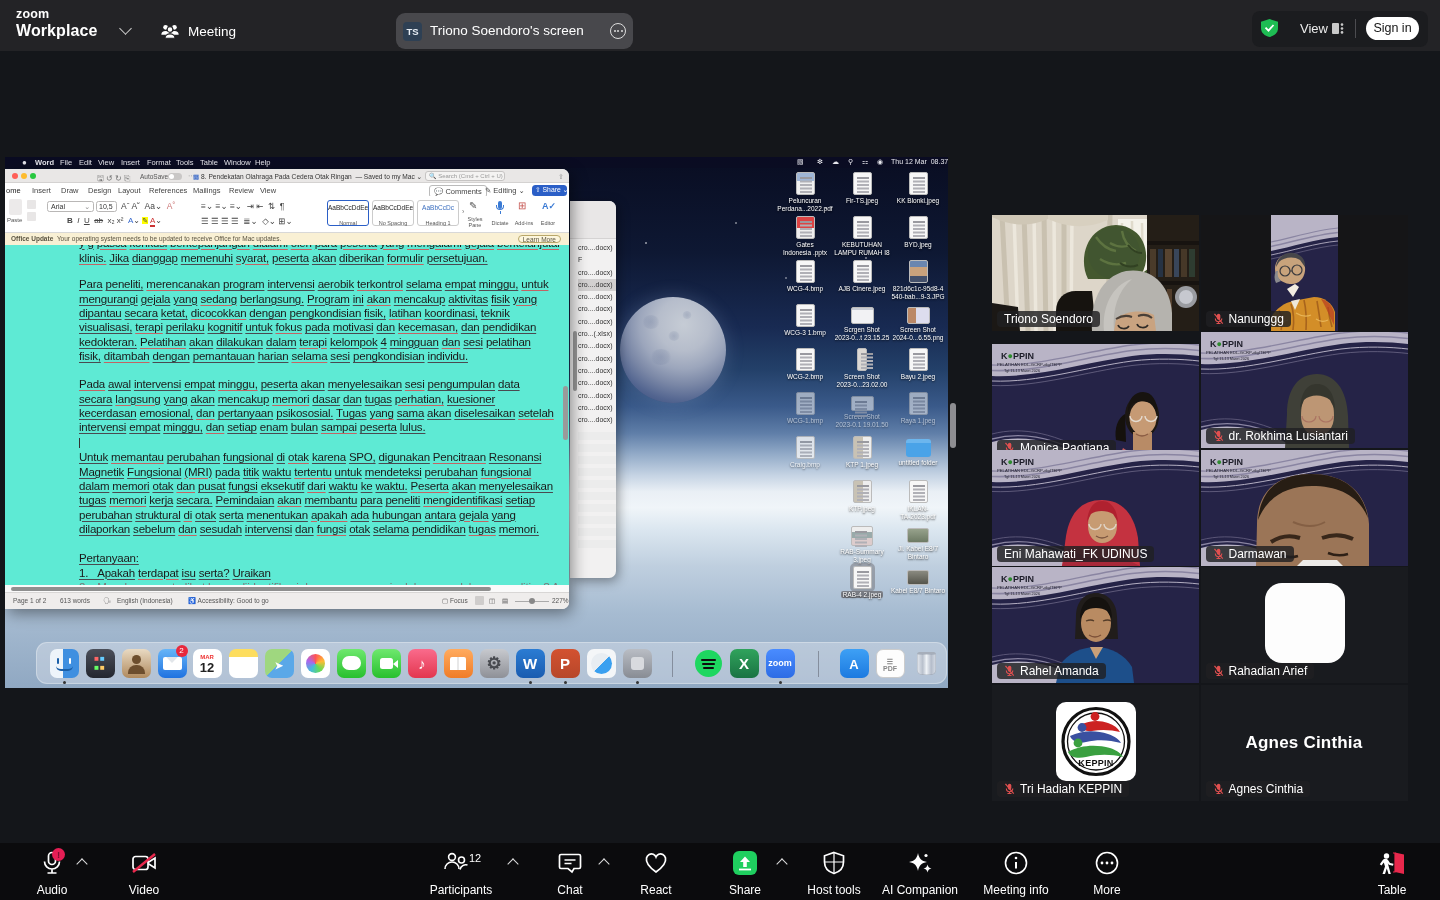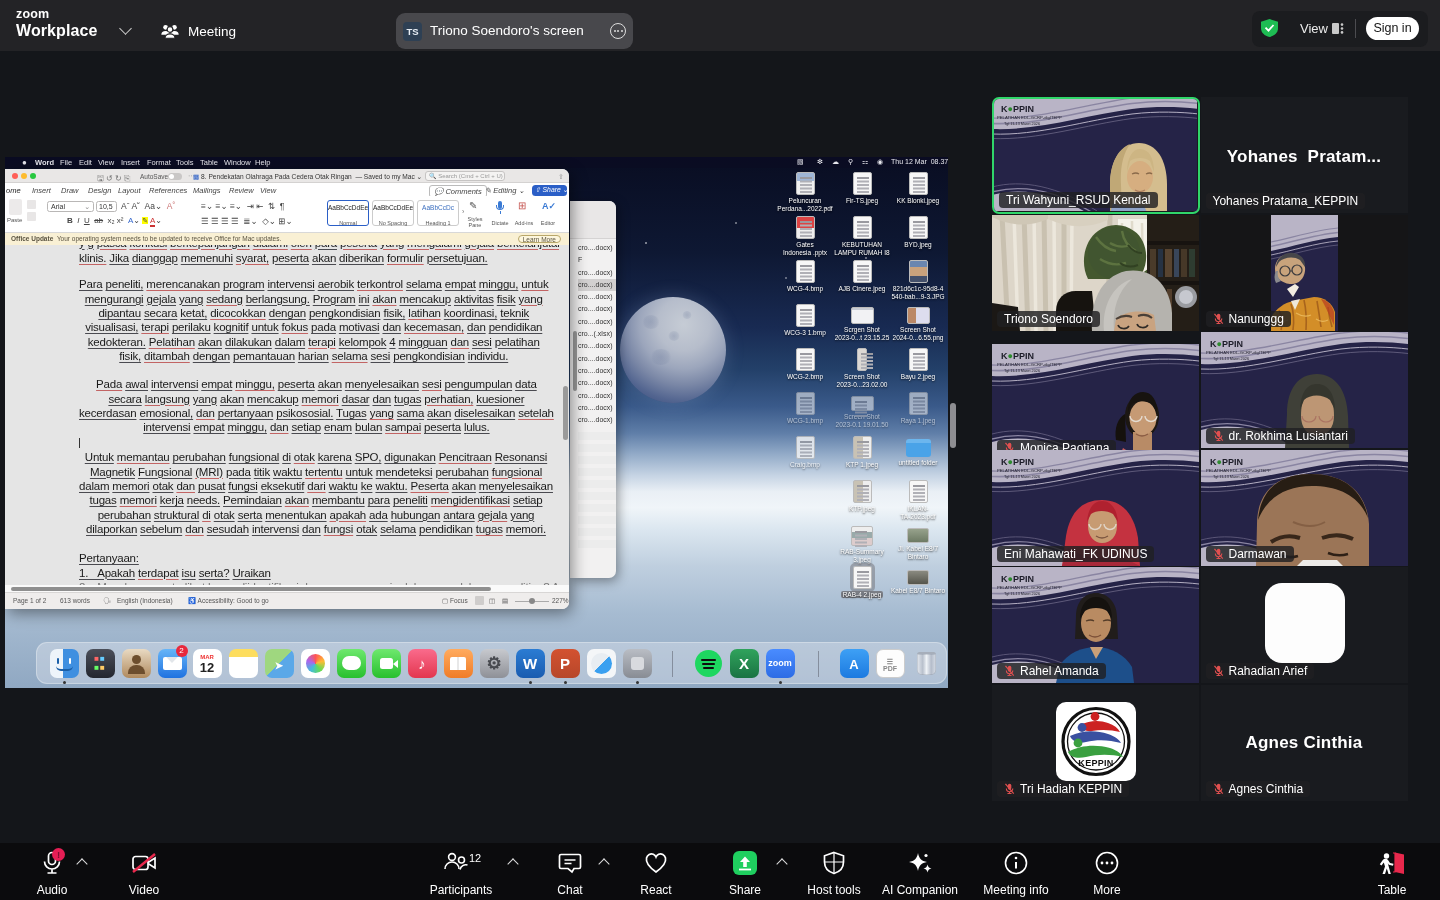--- a/index.html
+++ b/index.html
@@ -52,24 +52,24 @@
   .dico .lbl { margin-top:2px; font-size:6.5px; line-height:7.5px; color:#fff; text-shadow:0 1px 2px rgba(0,0,0,0.8); }
 
   
   #finder { position:absolute; left:565px; top:44px; width:46px; height:377px; background:#f2f1f1; border-radius:0 7px 7px 0; box-shadow:2px 3px 12px rgba(0,0,0,0.4); overflow:hidden; }
 
   
   #word { position:absolute; left:0px; top:12px; width:564px; height:440px; background:#fff; border-radius:0 7px 7px 0; box-shadow:3px 4px 16px rgba(0,0,0,0.45); overflow:hidden; }
   #wtitle { position:absolute; left:0; top:0; width:564px; height:14px; background:#e9e7e6; border-bottom:1px solid #d4d2d1; }
   .tl { position:absolute; top:4px; width:6px; height:6px; border-radius:50%; }
   #wtabs { position:absolute; left:0; top:14px; width:564px; height:13px; background:#fff; font-size:7.5px; color:#444; }
-  #wtabs span { position:absolute; top:3px;font-style:italic; }
+  #wtabs span { position:absolute; top:3px; }
   #wribbon { position:absolute; left:0; top:27px; width:564px; height:37px; background:#fff; border-bottom:1px solid #d8d8d8; }
   #wupdate { position:absolute; left:0; top:64px; width:564px; height:12px; background:#f9f0d4; font-size:6.5px; color:#5a5340; line-height:12px; }
-  #wdoc { position:absolute; left:0; top:76px; width:672px; height:340px; background:#e5e5e5; overflow:hidden;text-align:center; }
+  #wdoc { position:absolute; left:0; top:76px; width:672px; height:340px; background:#5eead4; overflow:hidden; }
   #wstatus { position:absolute; left:0; top:423px; width:564px; height:17px; background:#efedec; border-top:1px solid #d8d6d5; font-size:6.5px; color:#555; }
   #wscroll { position:absolute; left:0; top:416px; width:564px; height:7px; background:#fafafa; }
   .docline { white-space:nowrap; font-size:11.5px; letter-spacing:-0.2px; line-height:14.35px; color:#1a1a1a; }
   .docline i { font-style:normal; text-decoration:underline; text-decoration-thickness:1px; text-underline-offset:2px; text-decoration-color:#4a4a50; }
   .docline i.r { text-decoration-color:#c26464; }
 
   
   .tile { position:absolute; width:207px; height:116px; background:#191b1f; overflow:hidden; }
   .nlbl { position:absolute; left:5px; bottom:4px; height:16px; background:rgba(32,32,34,0.82); border-radius:4px; color:#fff; font-size:12px; line-height:16px; padding:0 7px; white-space:nowrap; }
   .nlbl svg { vertical-align:-2px; margin-right:5px; }
@@ -367,21 +367,21 @@
           <div class="docline"><i class="r">Pada</i> <i>awal</i> <i>intervensi</i> <i>empat</i> <i class="r">minggu,</i> <i>peserta</i> <i>akan</i> <i>menyelesaikan</i> <i class="r">sesi</i> <i>pengumpulan</i> <i>data</i></div>
           <div class="docline"><i>secara</i> <i class="r">langsung</i> <i>yang</i> <i>akan</i> <i>mencakup</i> <i class="r">memori</i> <i>dasar</i> <i>dan</i> <i>tugas</i> <i class="r">perhatian,</i> <i>kuesioner</i></div>
           <div class="docline"><i>kecerdasan</i> <i>emosional,</i> <i class="r">dan</i> <i>pertanyaan</i> <i>psikososial.</i> <i>Tugas</i> <i class="r">yang</i> <i>sama</i> <i>akan</i> <i>diselesaikan</i> <i class="r">setelah</i></div>
           <div class="docline"><i>intervensi</i> <i>empat</i> <i>minggu,</i> <i class="r">dan</i> <i>setiap</i> <i>enam</i> <i>bulan</i> <i class="r">sampai</i> <i>peserta</i> <i>lulus.</i></div>
         </div>
         <div style="position:absolute;left:74px;top:193px;width:1px;height:10px;background:#333"></div>
         <div style="position:absolute;left:74px;top:205.4px">
           <div class="docline"><i>Untuk</i> <i class="r">memantau</i> <i>perubahan</i> <i>fungsional</i> <i>di</i> <i class="r">otak</i> <i>karena</i> <i>SPO,</i> <i>digunakan</i> <i class="r">Pencitraan</i> <i>Resonansi</i></div>
           <div class="docline"><i>Magnetik</i> <i>Fungsional</i> <i class="r">(MRI)</i> <i>pada</i> <i>titik</i> <i>waktu</i> <i class="r">tertentu</i> <i>untuk</i> <i>mendeteksi</i> <i>perubahan</i> <i class="r">fungsional</i></div>
           <div class="docline"><i>dalam</i> <i>memori</i> <i>otak</i> <i class="r">dan</i> <i>pusat</i> <i>fungsi</i> <i>eksekutif</i> <i class="r">dari</i> <i>waktu</i> <i>ke</i> <i>waktu.</i> <i class="r">Peserta</i> <i>akan</i> <i>menyelesaikan</i></div>
-          <div class="docline"><i>tugas</i> <i class="r">memori</i> <i>kerja</i> <i>needs.</i> <i>Pemindaian</i> <i class="r">akan</i> <i>membantu</i> <i>para</i> <i>peneliti</i> <i class="r">mengidentifikasi</i> <i>setiap</i></div>
+          <div class="docline"><i>tugas</i> <i class="r">memori</i> <i>kerja</i> <i>secara.</i> <i>Pemindaian</i> <i class="r">akan</i> <i>membantu</i> <i>para</i> <i>peneliti</i> <i class="r">mengidentifikasi</i> <i>setiap</i></div>
           <div class="docline"><i>perubahan</i> <i>struktural</i> <i class="r">di</i> <i>otak</i> <i>serta</i> <i>menentukan</i> <i class="r">apakah</i> <i>ada</i> <i>hubungan</i> <i>antara</i> <i class="r">gejala</i> <i>yang</i></div>
           <div class="docline"><i>dilaporkan</i> <i>sebelum</i> <i class="r">dan</i> <i>sesudah</i> <i>intervensi</i> <i>dan</i> <i class="r">fungsi</i> <i>otak</i> <i>selama</i> <i>pendidikan</i> <i class="r">tugas</i> <i>memori.</i></div>
         </div>
         <div class="docline" style="position:absolute;left:74px;top:306.3px"><i>Pertanyaan:</i></div>
         <div class="docline" style="position:absolute;left:74px;top:320.6px"><i>1.&nbsp;&nbsp;&nbsp;Apakah</i> <i class="r">terdapat</i> <i>isu</i> <i>serta?</i> <i>Uraikan</i></div>
         <div class="docline" style="position:absolute;left:74px;top:334.9px;color:#777"><i class="r">2.&nbsp;&nbsp;&nbsp;Masal.....</i> <i>yang</i> <i>terlibat</i> <i>harus</i> <i class="r">diidentifikasi</i> <i>dan</i> <i>upaya</i> <i>apa</i> <i class="r">saja</i> <i>dalam</i> <i>mendukung</i> <i>penelitian?</i> <i class="r">Apakah</i> </div>
       </div>
       <div id="wscroll">
           <span style="position:absolute;left:6px;top:2px;width:480px;height:3.5px;background:#8f8f8f;border-radius:2px"></span>
         </div>
@@ -458,38 +458,21 @@
         <path d="M0,90 C30,82 66,89 105,114" stroke="#6e6988" stroke-width="0.9" fill="none" opacity="0.8"></path>
         <g font-family="Liberation Sans, sans-serif" fill="#1c1c28">
           <text x="9" y="15" font-size="9" font-weight="bold">K<tspan fill="#2e8b2e">●</tspan>PPIN</text>
           <text x="5" y="22" font-size="4.2">PELATIHAN EDL-GCRP-digITEPP</text>
           <text x="12" y="27.5" font-size="3.8">Tgl  11-13 Maret 2026</text>
         </g>
       </g>
     </defs>
   </svg>
 
-  <div class="tile" style="left:992px;top:97px;border:2.5px solid #30d66a;border-radius:7px;width:208px;height:117px">
-    <svg width="203" height="112" viewBox="2 2 203 112" preserveAspectRatio="none">
-      <use href="#kbg"></use>
-      <path d="M118,117 L118,88 C118,62 130,46 147,46 C164,46 175,62 175,88 L175,117 Z" fill="#d4bd8e"></path>
-      <path d="M118,117 L118,88 C118,66 126,52 138,47 C131,57 128,70 129,88 L130,117 Z" fill="#c0a876"></path>
-      <ellipse cx="148" cy="80" rx="13" ry="16" fill="#d6ae80"></ellipse>
-      <path d="M135,75 C135,60 141,52 148,52 C157,52 162,61 162,75 L158,64 C153,60 143,60 138,64 Z" fill="#cdb583"></path>
-      <path d="M140,77 q4,-2 7,0 M154,77 q4,-2 6,0" stroke="#8a6a4a" stroke-width="1.3" fill="none"></path>
-      <path d="M143,93 q5,3 10,0" stroke="#a97c5c" stroke-width="1.2" fill="none"></path>
-      <path d="M118,117 L121,106 Q135,113 152,109 L156,117 Z" fill="#8fa3c8"></path>
-    </svg>
-    <div class="nlbl">Tri Wahyuni_RSUD Kendal</div>
-  </div>
-
-  <div class="tile" style="left:1200.5px;top:97px">
-    <div class="bigname" style="top:52%">Yohanes&nbsp; Pratam...</div>
-    <div class="nlbl">Yohanes Pratama_KEPPIN</div>
-  </div>
+
 
   <div class="tile" style="left:992px;top:214.5px">
     <svg width="207" height="116" viewBox="0 0 207 116" preserveAspectRatio="none">
       <rect width="207" height="116" fill="#ddd6c9"></rect>
       <path d="M10,0 L16,116 M32,0 L36,116 M52,0 L54,116 M72,0 L72,116 M118,0 L116,116" stroke="#c9c1b0" stroke-width="5" fill="none"></path>
       <path d="M22,0 L26,116 M42,0 L44,116 M62,0 L63,116 M80,0 L79,116" stroke="#ece7dc" stroke-width="3.5" fill="none"></path>
       <path d="M0,2 Q28,16 56,4 L56,0 L0,0 Z" fill="#cfc7b6"></path>
       <path d="M56,4 Q86,18 116,5 L116,0 L56,0 Z" fill="#d8d0c0"></path>
       <rect x="126" y="4" width="32" height="70" fill="#f4f2ea"></rect>
       <path d="M130,8 L132,74 M140,6 L141,74 M150,8 L151,74" stroke="#dfdacb" stroke-width="2.5"></path>

